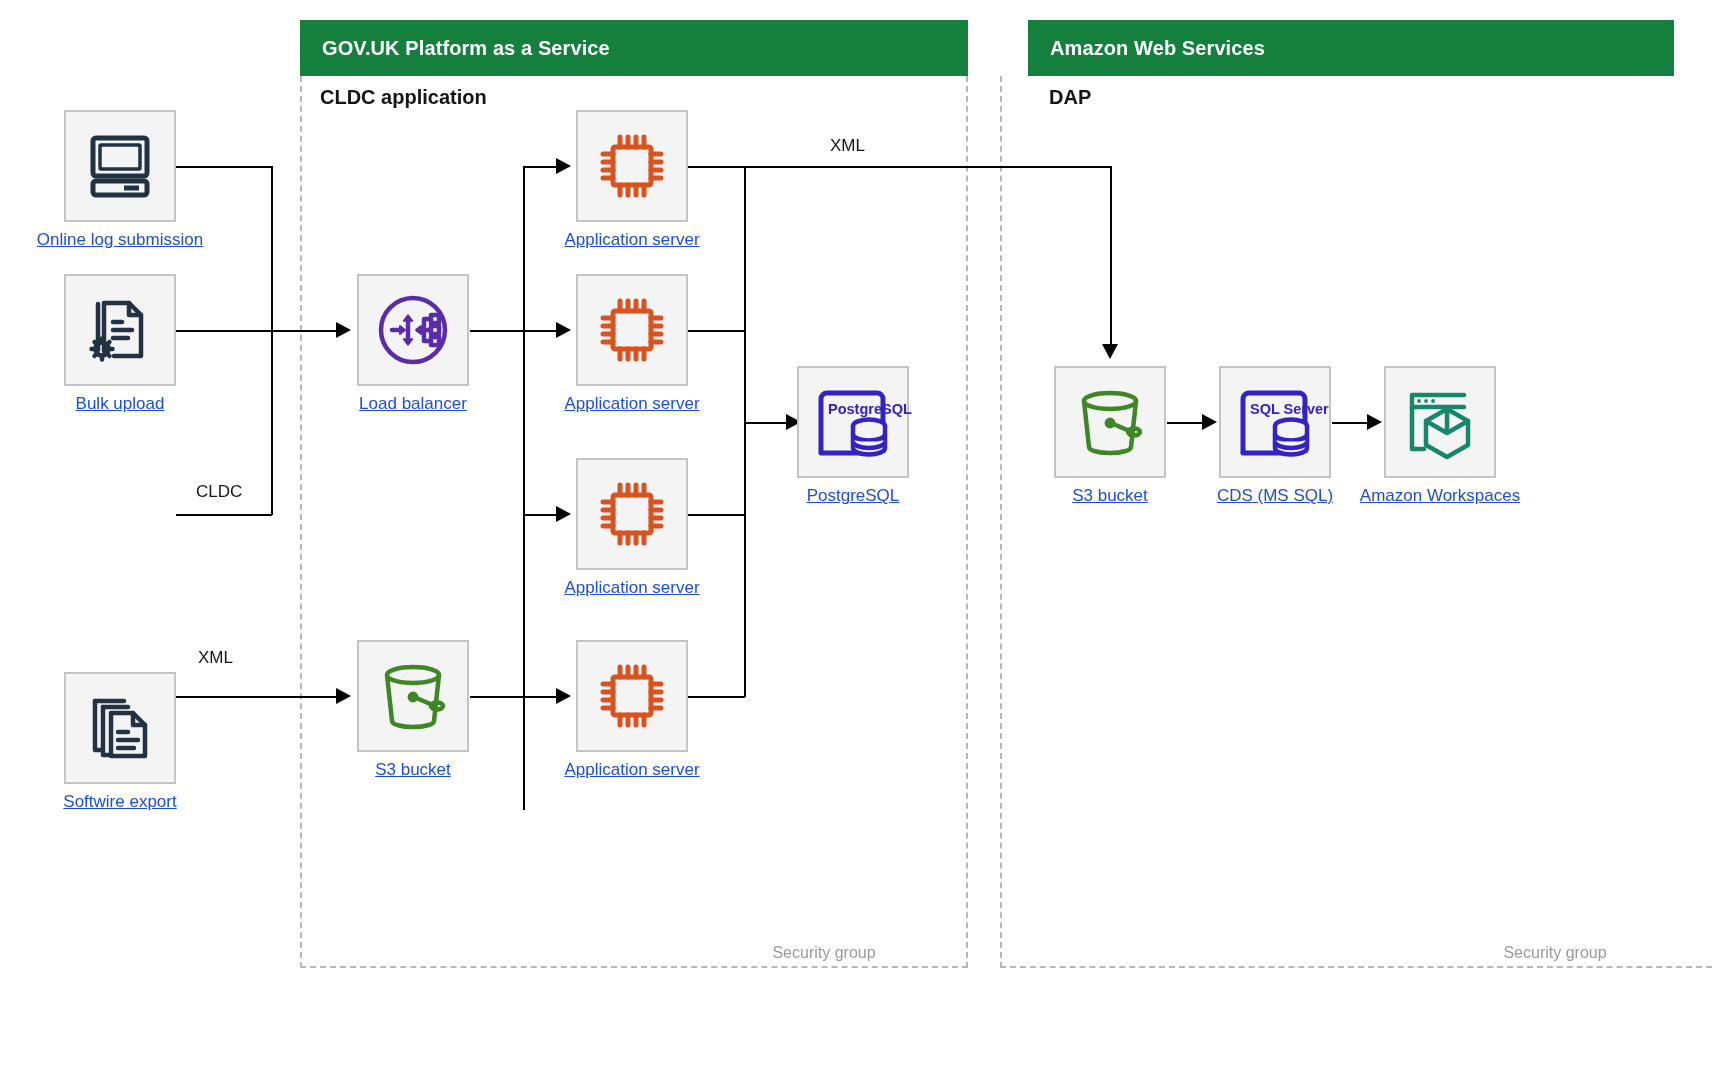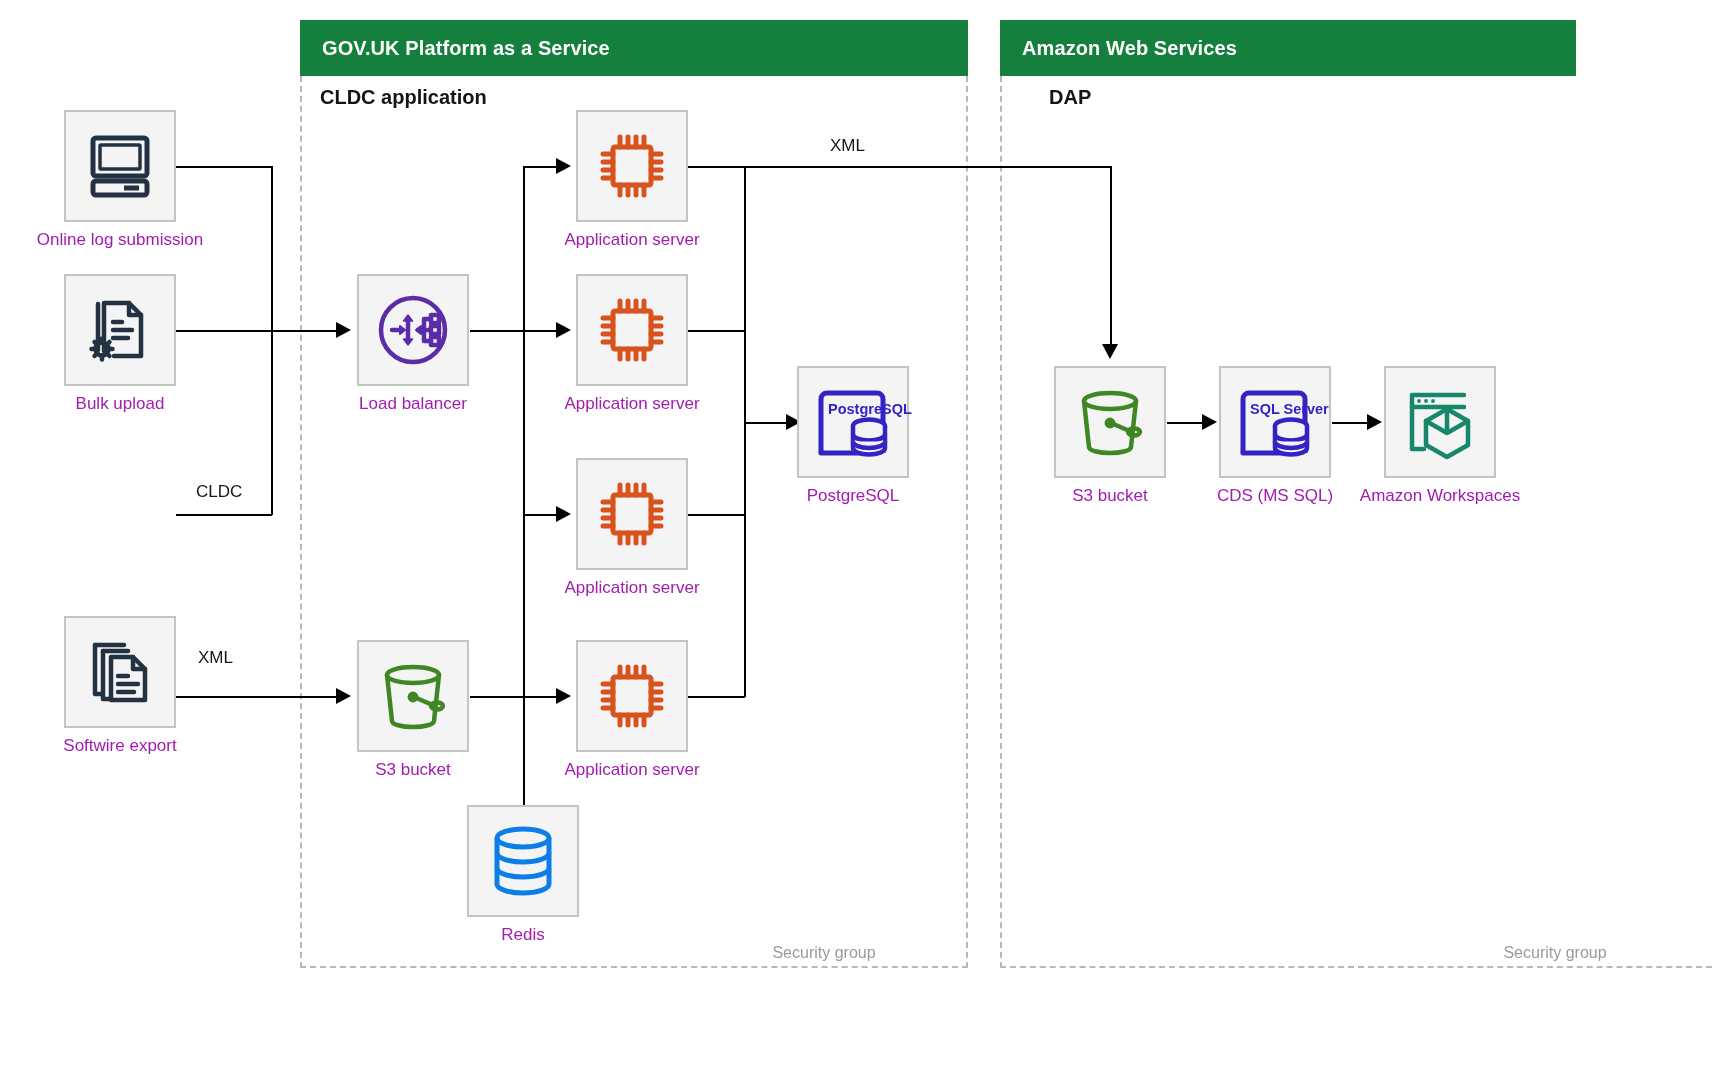--- a/index.html
+++ b/index.html
@@ -50,21 +50,22 @@
     width: 112px; height: 112px;
     display: flex; align-items: center; justify-content: center;
   }
   .node .caption {
     position: absolute;
     left: 50%;
     transform: translateX(-50%);
     top: 120px;
     white-space: nowrap;
     font-size: 17px;
-    color: #a21caf;
+    color: #1d4ed8;
+    text-decoration: underline;
   }
 
   
   .hline { position: absolute; height: 0; border-top: 2.5px solid #000; }
   .vline { position: absolute; width: 0; border-left: 2.5px solid #000; }
   .edge-label {
     position: absolute;
     font-size: 17px;
     color: #161616;
     background: #fff;
@@ -90,21 +91,21 @@
 </head>
 <body>
 
 <div id="stage">
 
   <div class="zone-header" style="left:300px; top:20px; width:668px; height:56px;">GOV.UK Platform as a Service</div>
   <div class="zone-box" style="left:300px; top:76px; width:668px; height:892px;"></div>
   <div class="zone-sublabel" style="left:320px; top:86px;">CLDC application</div>
   <div class="security-group" style="left:700px; top:944px; width:248px;">Security group</div>
 
-  <div class="zone-header" style="left:1000px; top:20px; width:576px; height:56px;">Amazon Web Services</div>
+  <div class="zone-header" style="left:1028px; top:20px; width:646px; height:56px;">Amazon Web Services</div>
   <div class="zone-box" style="left:1000px; top:76px; width:712px; height:892px; border-right:none;"></div>
   <div class="zone-sublabel" style="left:1018px; top:86px;margin-left:31px;">DAP</div>
   <div class="security-group" style="left:1430px; top:944px; width:250px;">Security group</div>
 
   <div class="hline" style="left:176px; top:166px; width:96px;"></div>
 
   <div class="hline" style="left:176px; top:330px; width:160px;"></div>
 
   <div class="hline" style="left:176px; top:514px; width:96px;"></div>
 
@@ -177,21 +178,21 @@
           <path d="M29 44 H44"></path>
           <circle cx="18" cy="55" r="6.5"></circle>
           <path d="M18 44.5 v4 M18 61.5 v4 M10.5 48 l2.8 2.8 M22.7 59.2 l2.8 2.8 M7.5 55 h4 M24.5 55 h4 M10.5 62 l2.8-2.8 M22.7 50.8 l2.8-2.8"></path>
         </svg>
       </span>
     </div>
     <div class="caption">Bulk upload</div>
   </div>
 
 
-  <div class="node" style="left:64px; top:616px;text-align:center;">
+  <div class="node" style="left:64px; top:672px;text-align:center;">
     <div class="tile">
       <span>
         <svg width="72" height="72" viewBox="0 0 72 72" fill="none" stroke="#223243" stroke-width="4.5" stroke-linejoin="round" stroke-linecap="round">
           <path d="M11 9 H40"></path>
           <path d="M11 9 V58 H17"></path>
           <path d="M19 15 H44"></path>
           <path d="M19 15 V63 H25"></path>
           <path d="M27 64 V21 H49 L61 33 V64 Z"></path>
           <path d="M49 21 V33 H61"></path>
           <path d="M34 40 H44"></path>
@@ -313,33 +314,20 @@
           <path d="M12 14 L17 60 a21 6 0 0 0 42 0 L64 14"></path>
           <path d="M39 36 L60 45"></path>
           <circle cx="38" cy="36" r="3.2" fill="#3f8624"></circle>
           <ellipse cx="62" cy="45" rx="6" ry="3.5"></ellipse>
         </svg>
       </span>
     </div>
     <div class="caption">S3 bucket</div>
   </div>
 
-  <div class="node" style="left:467px; top:805px;">
-    <div class="tile">
-      <span>
-        <svg width="66" height="74" viewBox="0 0 66 74" fill="none" stroke="#0d7de8" stroke-width="5" stroke-linejoin="round">
-          <ellipse cx="33" cy="14" rx="26" ry="9"></ellipse>
-          <path d="M7 14 v46 a26 9 0 0 0 52 0 V14"></path>
-          <path d="M7 29 a26 9 0 0 0 52 0"></path>
-          <path d="M7 44 a26 9 0 0 0 52 0"></path>
-        </svg>
-      </span>
-    </div>
-    <div class="caption">Redis</div>
-  </div>
 
   <div class="node" style="left:1054px; top:366px;">
     <div class="tile">
       <span>
         <svg width="76" height="70" viewBox="0 0 76 70" fill="none" stroke="#3f8624" stroke-width="4.5" stroke-linejoin="round" stroke-linecap="round">
           <ellipse cx="38" cy="14" rx="26" ry="8"></ellipse>
           <path d="M12 14 L17 60 a21 6 0 0 0 42 0 L64 14"></path>
           <path d="M39 36 L60 45"></path>
           <circle cx="38" cy="36" r="3.2" fill="#3f8624"></circle>
           <ellipse cx="62" cy="45" rx="6" ry="3.5"></ellipse>

